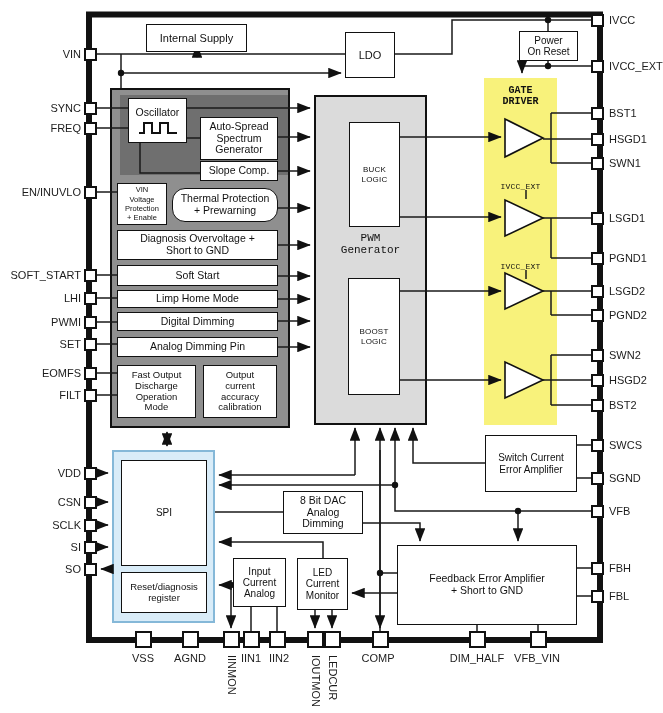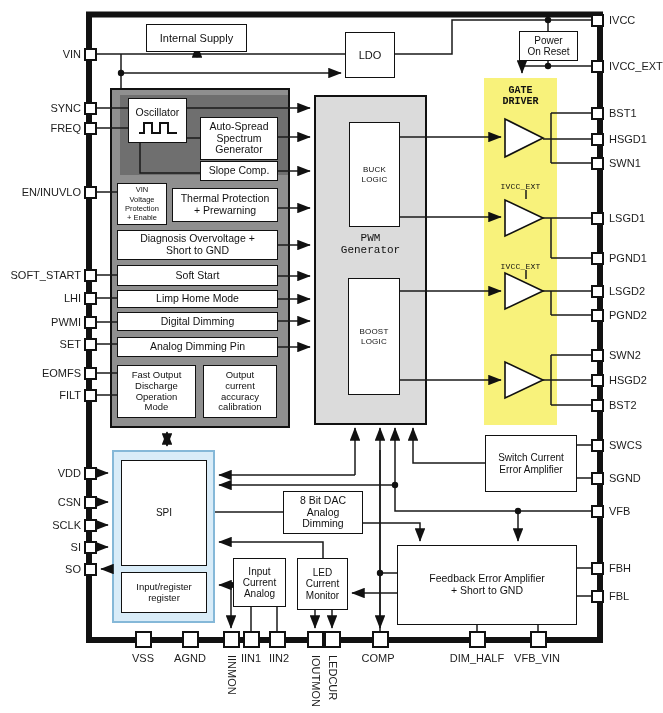--- a/index.html
+++ b/index.html
@@ -176,21 +176,21 @@
     </svg>
   </div>
   <div class="box" style="left:200px;top:117px;width:78px;height:43px;">Auto-Spread
 Spectrum
 Generator</div>
   <div class="box" style="left:200px;top:161px;width:78px;height:20px;">Slope Comp.</div>
   <div class="box f75" style="left:117px;top:183px;width:50px;height:42px;">VIN
 Voltage
 Protection
 + Enable</div>
-  <div class="box" style="left:172px;top:188px;width:106px;height:34px;">Thermal Protection
+  <div class="box" style="left:172px;top:188px;width:106px;height:34px;border-radius:13px;">Thermal Protection
 + Prewarning</div>
   <div class="box" style="left:117px;top:230px;width:161px;height:30px;">Diagnosis Overvoltage +
 Short to GND</div>
   <div class="box" style="left:117px;top:265px;width:161px;height:21px;">Soft Start</div>
   <div class="box" style="left:117px;top:290px;width:161px;height:18px;">Limp Home Mode</div>
   <div class="box" style="left:117px;top:312px;width:161px;height:19px;">Digital Dimming</div>
   <div class="box" style="left:117px;top:337px;width:161px;height:20px;">Analog Dimming Pin</div>
   <div class="box f95" style="left:117px;top:365px;width:79px;height:53px;">Fast Output
 Discharge
 Operation
@@ -219,21 +219,21 @@
   <div class="box" style="left:283px;top:491px;width:80px;height:43px;">8 Bit DAC
 Analog
 Dimming</div>
   <div class="box f10" style="left:233px;top:558px;width:53px;height:49px;">Input
 Current
 Analog</div>
   <div class="box f10" style="left:297px;top:558px;width:51px;height:52px;">LED
 Current
 Monitor</div>
   <div class="box f10" style="left:121px;top:460px;width:86px;height:106px;">SPI</div>
-  <div class="box f95" style="left:121px;top:572px;width:86px;height:41px;">Input/register
+  <div class="box f95" style="left:121px;top:572px;width:86px;height:41px;">Reset/diagnosis
 register</div>
 
   <div class="pl" style="top:45px">
       <span class="plabel">VIN</span>
       <span class="psq"></span>
     </div>
   <div class="pl" style="top:99px">
       <span class="plabel">SYNC</span>
       <span class="psq"></span>
     </div>

